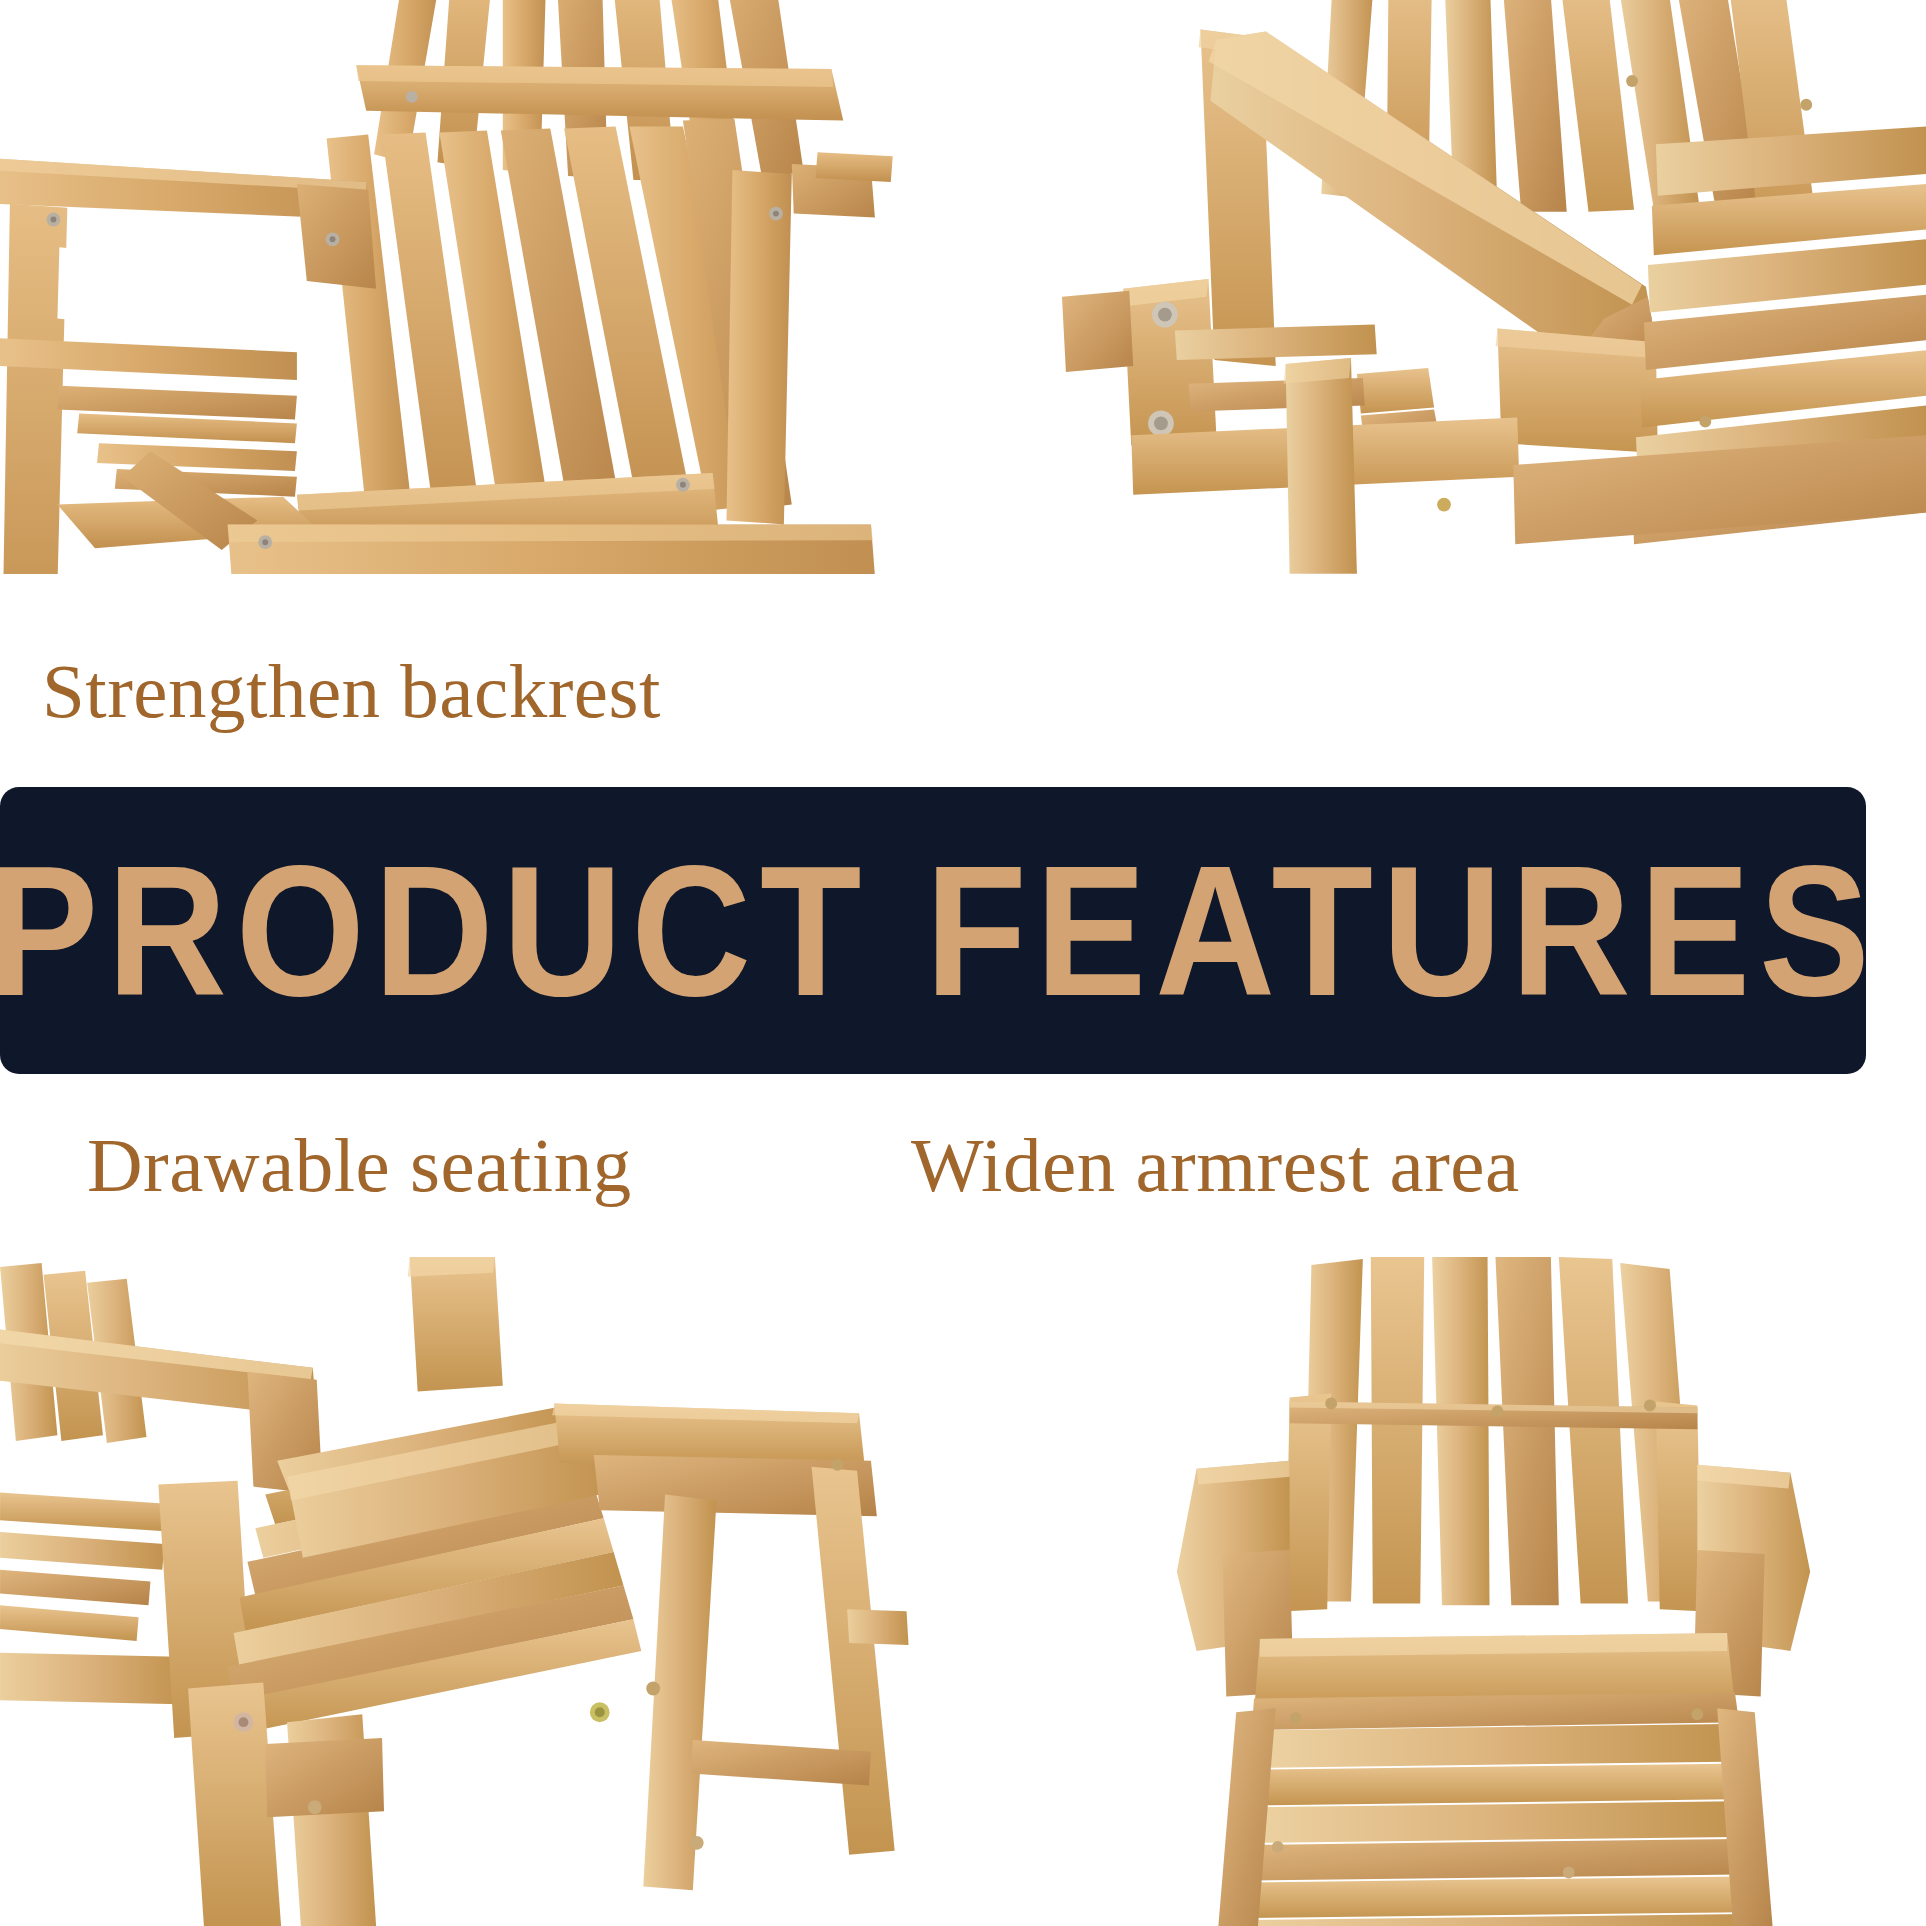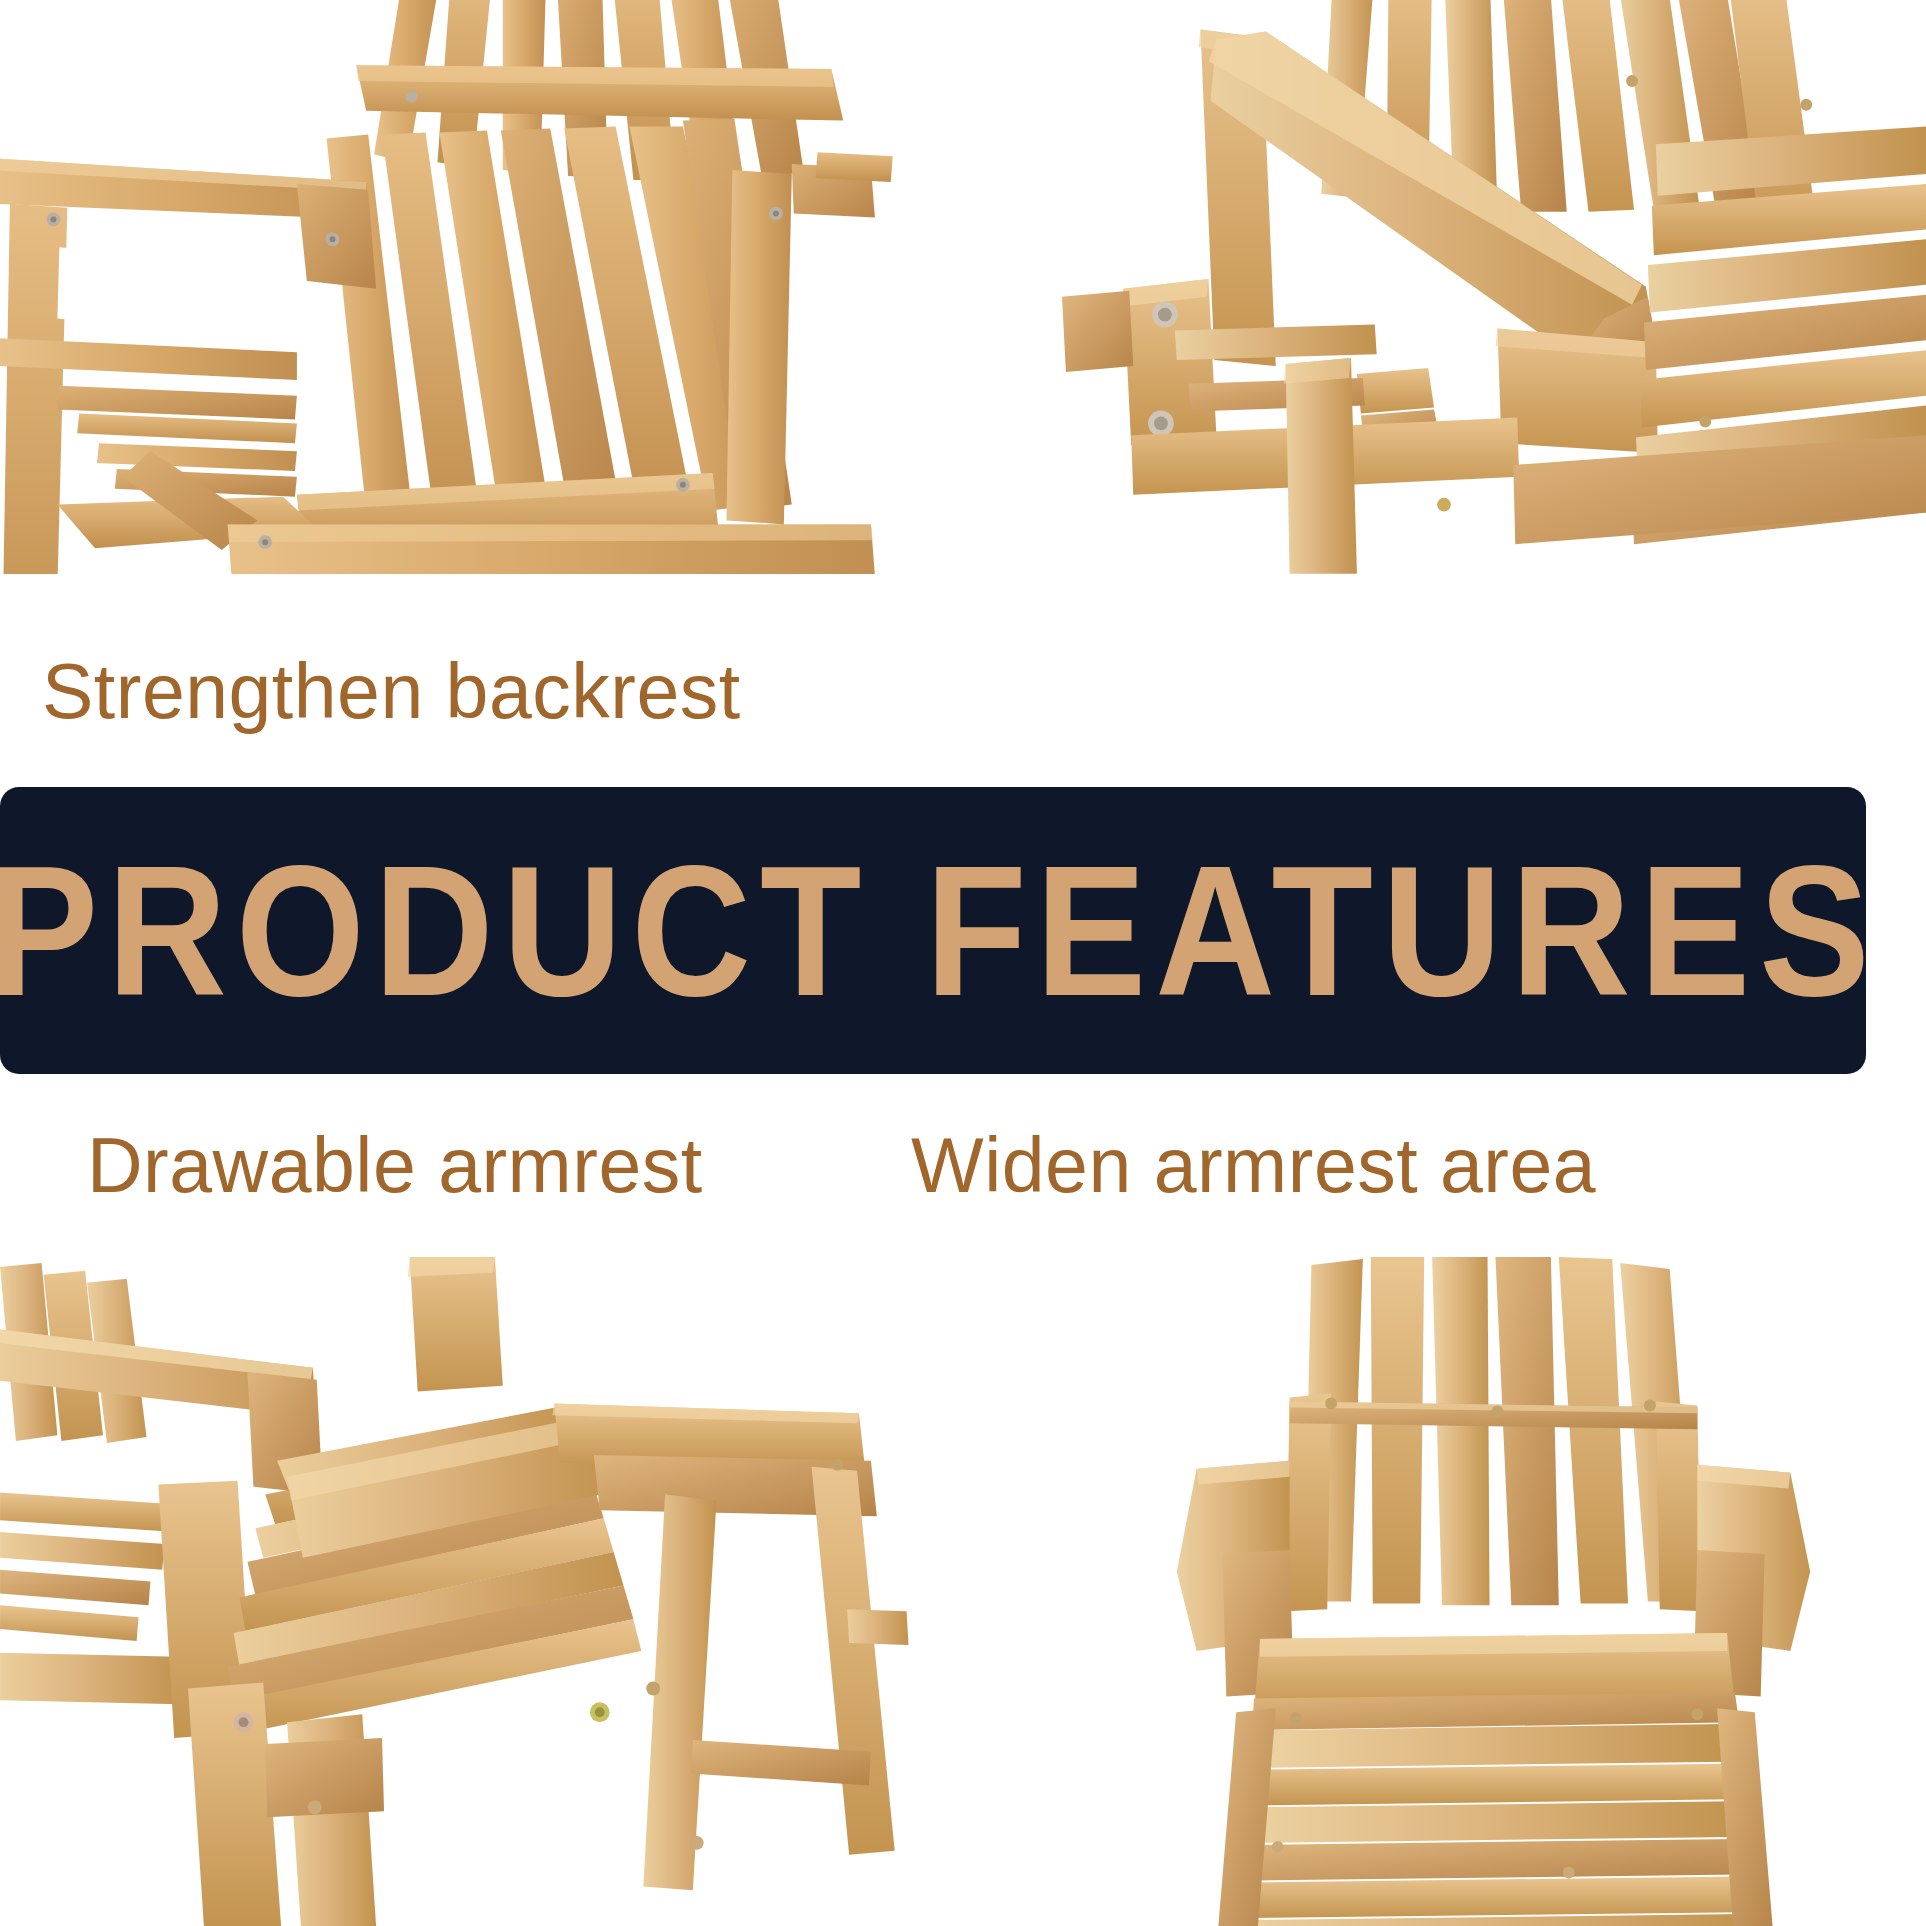--- a/index.html
+++ b/index.html
@@ -17,21 +17,21 @@
 
   
   .caption {
     position:absolute;
     color:#a0662b;
     font-size:77px;
     font-weight:400;
     letter-spacing:0.5px;
     white-space:nowrap;
     line-height:1;
-    font-family:Liberation Sans, sans-serif;
+    font-family:Liberation Serif, serif;
     text-align:right;
   }
   .cap-tl { left:42px;  top:653px; }
   .cap-tr { left:986px; top:653px; }
   .cap-bl { left:87px;  top:1127px; }
   .cap-br { left:911px; top:1127px; }
 
   
   .banner {
     position:absolute; left:0; top:787px;
@@ -228,21 +228,21 @@
     </svg>
   </div>
 
   <div class="caption cap-tl">Strengthen backrest</div>
 
 
   <div class="banner">
     <div class="banner-title" style="transform: translate(-50%, -50%) scaleX(0.892106);">PRODUCT FEATURES</div>
   </div>
 
-  <div class="caption cap-bl">Drawable armrest</div>
+  <div class="caption cap-bl">Drawable seating</div>
 
   <div class="caption cap-br">Widen armrest area</div>
 
   <div class="photo-cell pc-bl">
     <svg width="963" height="669" viewBox="0 0 973 676">
       <defs>
         <linearGradient id="wG" x1="0" y1="0" x2="1" y2="0">
           <stop offset="0" stop-color="#ebcf9d"></stop>
             <stop offset="0.5" stop-color="#dbb17b"></stop>
             <stop offset="1" stop-color="#c2934f"></stop>

